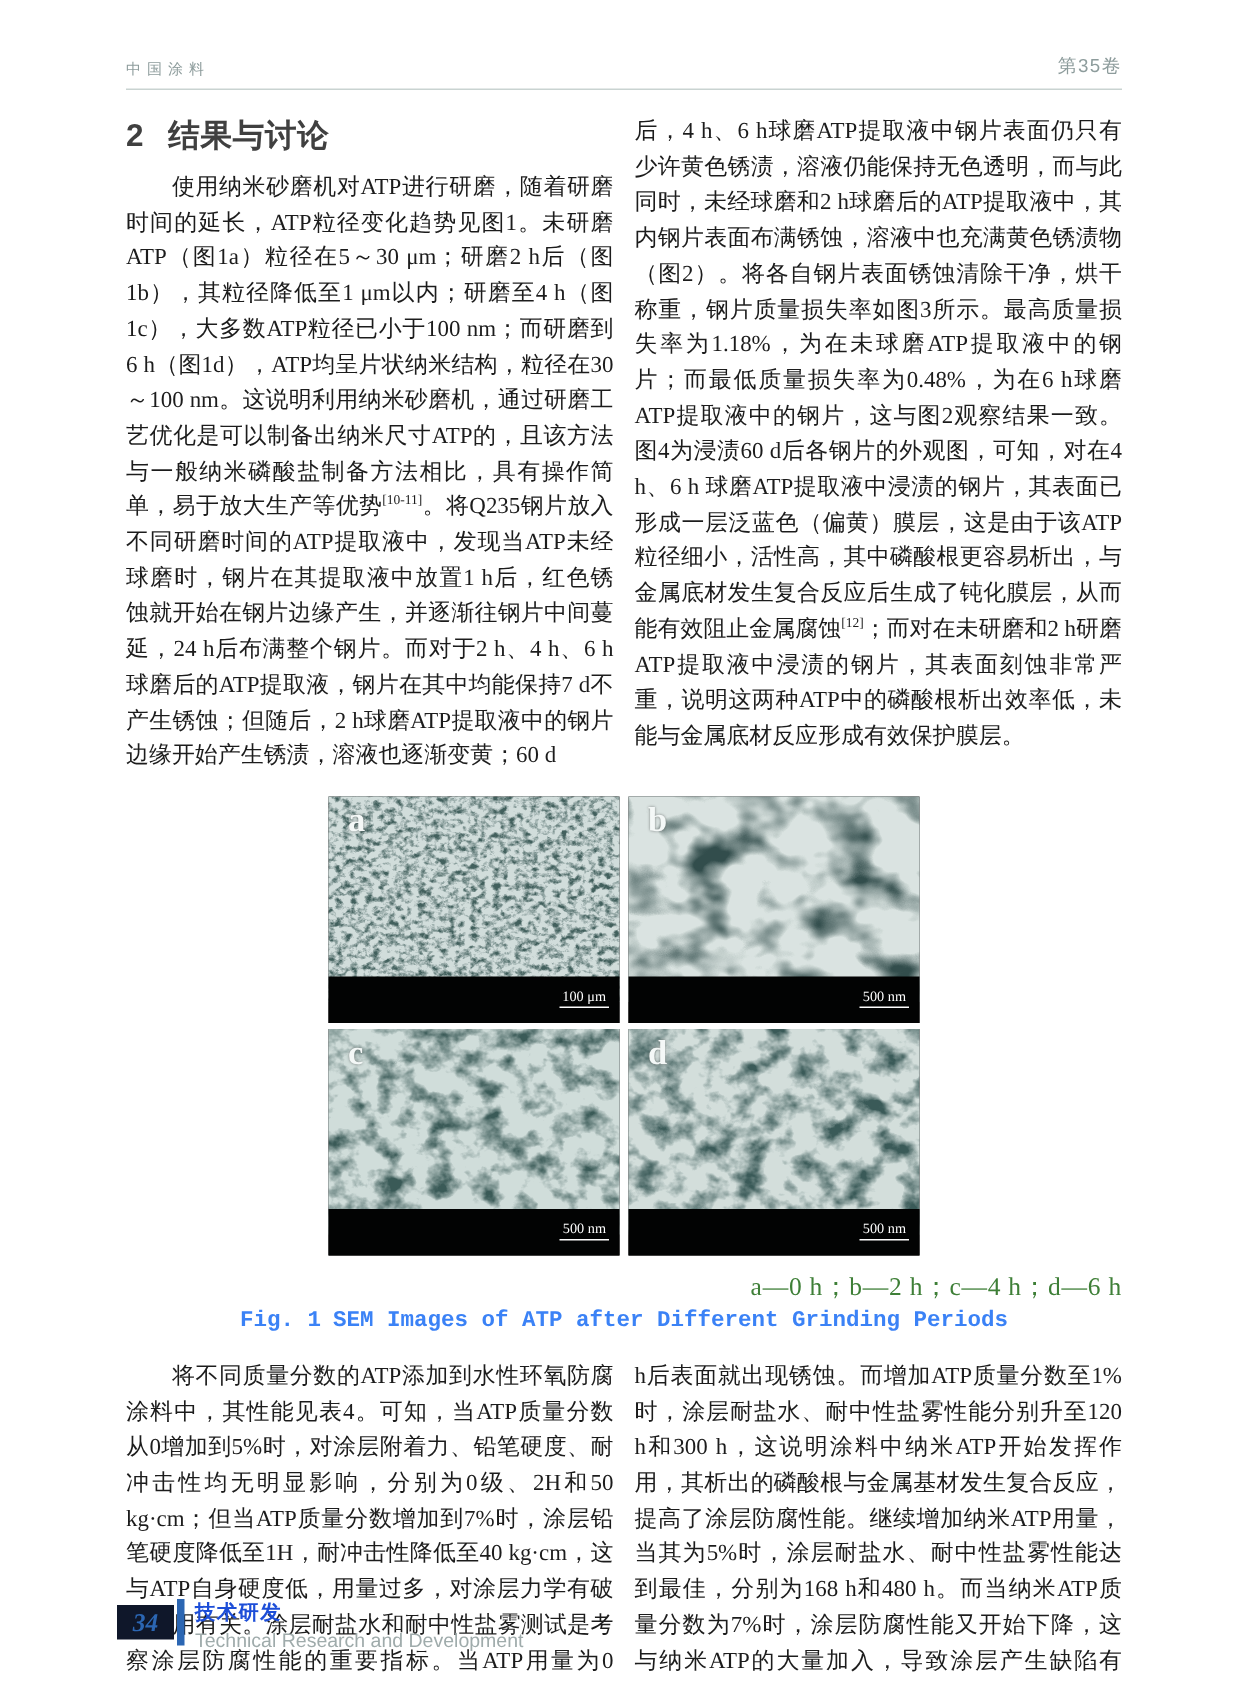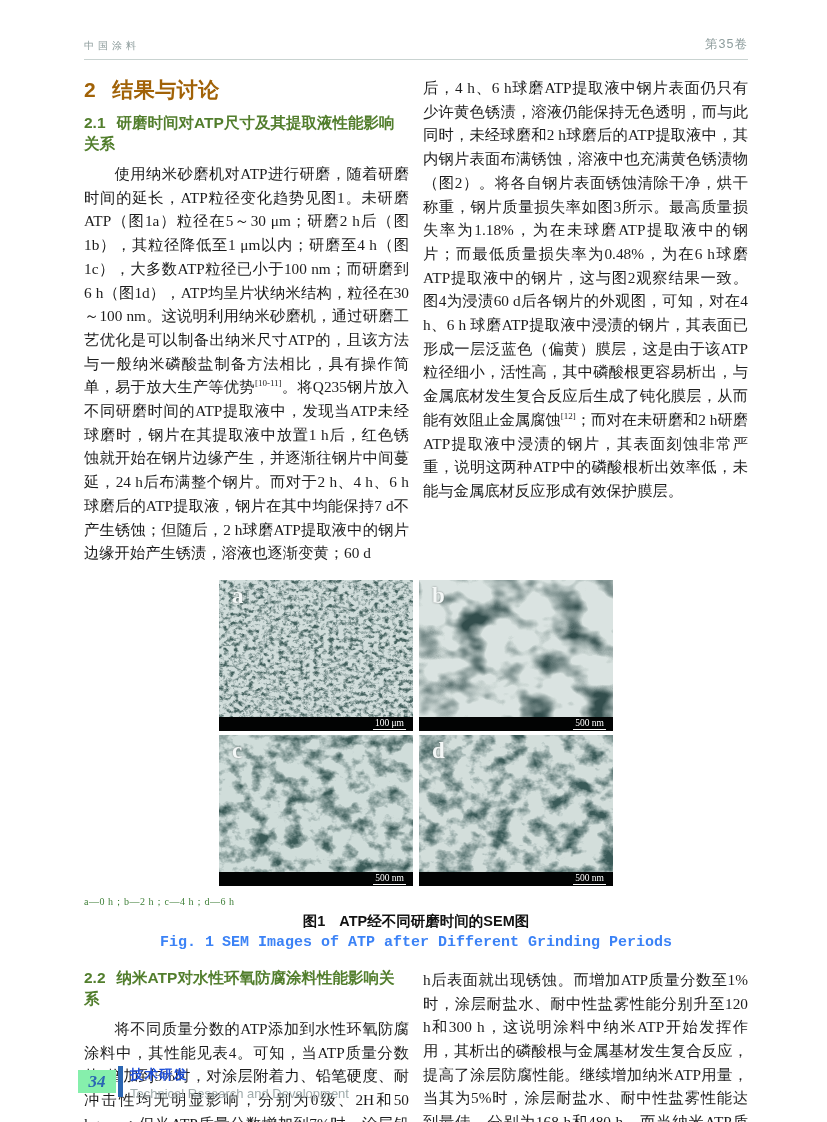--- a/index.html
+++ b/index.html
@@ -31,21 +31,21 @@
   .cols.top { margin-top: 16px; }
   p.body {
     font-size: 15.3px; line-height: 23.7px; text-align: justify;
     color: #1c1c1c;
   }
   p.body.indent { text-indent: 2em; }
   sup { font-size: 9px; vertical-align: super; line-height: 0; }
 
   h2.sec {
     font-family: "Liberation Sans", "DejaVu Sans", sans-serif;
-    font-size: 21px; font-weight: bold; color: #a16207;
+    font-size: 21px; font-weight: bold; color: #404040;
     margin-bottom: 9px; letter-spacing: 0.5px;
   }
   h2.sec .seclabel { margin-right: 16px; }
   h3.subsec {
     font-family: "Liberation Sans", "DejaVu Sans", sans-serif;
     font-size: 15.5px; font-weight: bold; color: #527e2d;
     margin-bottom: 7px;
   }
   h3.subsec .seclabel { margin-right: 11px; }
 
@@ -57,32 +57,32 @@
   }
   .sem-panel { position: relative; width: 194px; height: 151px; background: #000; }
   .sem-panel svg.sem { display: block; width: 194px; height: 137px; }
   .sem-letter {
     position: absolute; top: 3px; left: 13px;
     font-family: "Liberation Serif", "DejaVu Serif", serif;
     font-weight: bold; font-size: 23px; color: #f4f8f7;
     text-shadow: 0 0 2px rgba(0,0,0,.45);
   }
   .scalebar {
-    position: absolute; left: 0; bottom: 0; width: 100%; height: 14px;
+    position: absolute; left: 0; bottom: 0; width: 100%; height: 31px;
     background: #020303; display: flex; justify-content: flex-end; align-items: center;
     padding-right: 7px;
   }
   .scalebar span {
     color: #ffffff; font-size: 9.5px; line-height: 10px;
     border-bottom: 1px solid #ffffff; padding: 0 2px 1px 2px;
     font-family: "Liberation Serif", "DejaVu Serif", serif;
   }
   .fig-legend {
-    text-align: left; margin-top: 9px;
-    font-size: 10px; color: #3e7f37; letter-spacing: 0.5px;
+    text-align: right; margin-top: 9px;
+    font-size: 17px; color: #3e7f37; letter-spacing: 0.5px;
   }
   .fig-cap-cn {
     text-align: center; margin-top: 3px;
     font-family: "Liberation Sans", "DejaVu Sans", sans-serif;
     font-size: 14.5px; font-weight: bold; color: #111;
   }
   .fig-cap-cn .caplabel { margin-right: 14px; }
   .fig-cap-en {
     text-align: center; margin-top: 3px;
     font-size: 15px; font-weight: bold; color: #3b82f6; font-family: Liberation Mono, monospace;
@@ -90,21 +90,21 @@
   .fig-cap-en .caplabel { margin-right: 8px; }
 
   .cols.bottom { margin-top: 17px; }
 
   
   .footer {
     position: absolute; left: 78px; top: 1066px;
     display: flex; align-items: flex-start;
   }
   .pagenum-box {
-    background: #86efac; width: 38px; height: 23px; margin-top: 4px;
+    background: #0f172a; width: 38px; height: 23px; margin-top: 4px;
     display: flex; align-items: center; justify-content: center;
   }
   .pagenum {
     font-style: italic; font-weight: bold; font-size: 17px; color: #2b66b3;
     font-family: "Liberation Serif", "DejaVu Serif", serif;
   }
   .footer-vbar { width: 5px; height: 31px; background: #2b66b3; margin: 0 7px 0 2px; }
   .dept-cn {
     font-family: "Liberation Sans", "DejaVu Sans", sans-serif;
     font-size: 13.5px; color: #1d4ed8; font-weight: bold; letter-spacing: 1px;
@@ -141,21 +141,20 @@
 <div class="content">
 
   <div class="runhead">
     <span class="journal">中国涂料</span>
     <span class="volume">第35卷</span>
   </div>
 
   <div class="cols top">
     <div class="col">
       <h2 class="sec"><span class="seclabel">2</span><span>结果与讨论</span></h2>
-      <h3 class="subsec"><span class="seclabel">2.1</span><span>研磨时间对ATP尺寸及其提取液性能影响关系</span></h3>
       <p class="body indent"><span>使用纳米砂磨机对ATP进行研磨，随着研磨时间的延长，ATP粒径变化趋势见图1。未研磨ATP（图1a）粒径在5～30 μm；研磨2 h后（图1b），其粒径降低至1 μm以内；研磨至4 h（图1c），大多数ATP粒径已小于100 nm；而研磨到6 h（图1d），ATP均呈片状纳米结构，粒径在30～100 nm。这说明利用纳米砂磨机，通过研磨工艺优化是可以制备出纳米尺寸ATP的，且该方法与一般纳米磷酸盐制备方法相比，具有操作简单，易于放大生产等优势</span><sup>[10-11]</sup><span>。将Q235钢片放入不同研磨时间的ATP提取液中，发现当ATP未经球磨时，钢片在其提取液中放置1 h后，红色锈蚀就开始在钢片边缘产生，并逐渐往钢片中间蔓延，24 h后布满整个钢片。而对于2 h、4 h、6 h球磨后的ATP提取液，钢片在其中均能保持7 d不产生锈蚀；但随后，2 h球磨ATP提取液中的钢片边缘开始产生锈渍，溶液也逐渐变黄；60 d</span></p>
     </div>
     <div class="col">
       <p class="body"><span>后，4 h、6 h球磨ATP提取液中钢片表面仍只有少许黄色锈渍，溶液仍能保持无色透明，而与此同时，未经球磨和2 h球磨后的ATP提取液中，其内钢片表面布满锈蚀，溶液中也充满黄色锈渍物（图2）。将各自钢片表面锈蚀清除干净，烘干称重，钢片质量损失率如图3所示。最高质量损失率为1.18%，为在未球磨ATP提取液中的钢片；而最低质量损失率为0.48%，为在6 h球磨ATP提取液中的钢片，这与图2观察结果一致。图4为浸渍60 d后各钢片的外观图，可知，对在4 h、6 h 球磨ATP提取液中浸渍的钢片，其表面已形成一层泛蓝色（偏黄）膜层，这是由于该ATP粒径细小，活性高，其中磷酸根更容易析出，与金属底材发生复合反应后生成了钝化膜层，从而能有效阻止金属腐蚀</span><sup>[12]</sup><span>；而对在未研磨和2 h研磨ATP提取液中浸渍的钢片，其表面刻蚀非常严重，说明这两种ATP中的磷酸根析出效率低，未能与金属底材反应形成有效保护膜层。</span></p>
     </div>
   </div>
 
   <figure class="fig1">
     <div class="panel-grid">
 
@@ -198,27 +197,25 @@
           <rect width="194" height="137" filter="url(#fD)"></rect>
         </svg>
         <span class="sem-letter">d</span>
         <div class="scalebar">
             <span>500 nm</span>
           </div>
       </div>
 
     </div>
     <div class="fig-legend">a—0 h；b—2 h；c—4 h；d—6 h</div>
-    <div class="fig-cap-cn"><span class="caplabel">图1</span><span>ATP经不同研磨时间的SEM图</span></div>
     <div class="fig-cap-en"><span class="caplabel">Fig. 1</span><span>SEM Images of ATP after Different Grinding Periods</span></div>
   </figure>
 
   <div class="cols bottom">
     <div class="col">
-      <h3 class="subsec"><span class="seclabel">2.2</span><span>纳米ATP对水性环氧防腐涂料性能影响关系</span></h3>
       <p class="body indent">将不同质量分数的ATP添加到水性环氧防腐涂料中，其性能见表4。可知，当ATP质量分数从0增加到5%时，对涂层附着力、铅笔硬度、耐冲击性均无明显影响，分别为0级、2H和50 kg·cm；但当ATP质量分数增加到7%时，涂层铅笔硬度降低至1H，耐冲击性降低至40 kg·cm，这与ATP自身硬度低，用量过多，对涂层力学有破坏作用有关。涂层耐盐水和耐中性盐雾测试是考察涂层防腐性能的重要指标。当ATP用量为0时，涂层耐盐水96 h后表面就出现小气泡，耐中性盐雾240</p>
     </div>
     <div class="col">
       <p class="body">h后表面就出现锈蚀。而增加ATP质量分数至1%时，涂层耐盐水、耐中性盐雾性能分别升至120 h和300 h，这说明涂料中纳米ATP开始发挥作用，其析出的磷酸根与金属基材发生复合反应，提高了涂层防腐性能。继续增加纳米ATP用量，当其为5%时，涂层耐盐水、耐中性盐雾性能达到最佳，分别为168 h和480 h。而当纳米ATP质量分数为7%时，涂层防腐性能又开始下降，这与纳米ATP的大量加入，导致涂层产生缺陷有关。图5为ATP质量分数分别为0和5%时涂层耐480 h中性盐雾后的外观图，可见，纳米ATP的填充能明显增强水</p>
     </div>
   </div>
 
 </div>
 
 <div class="footer">

